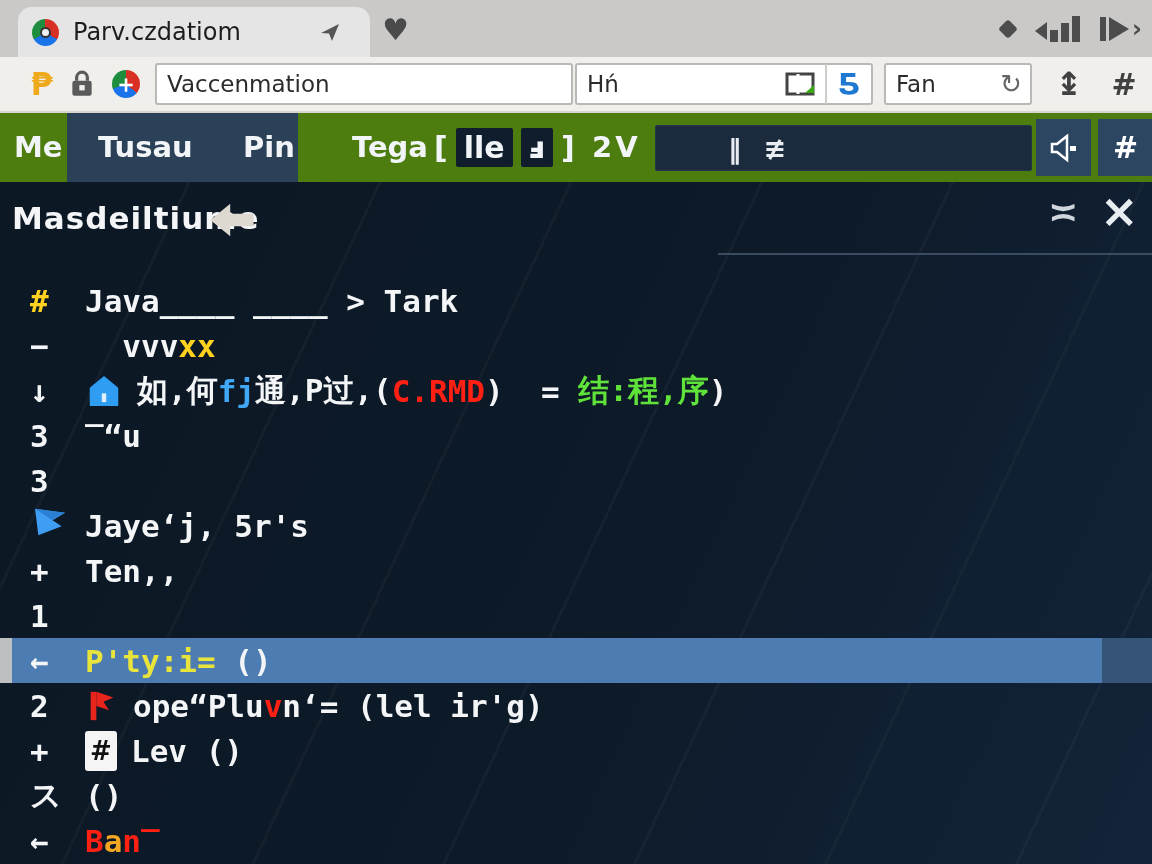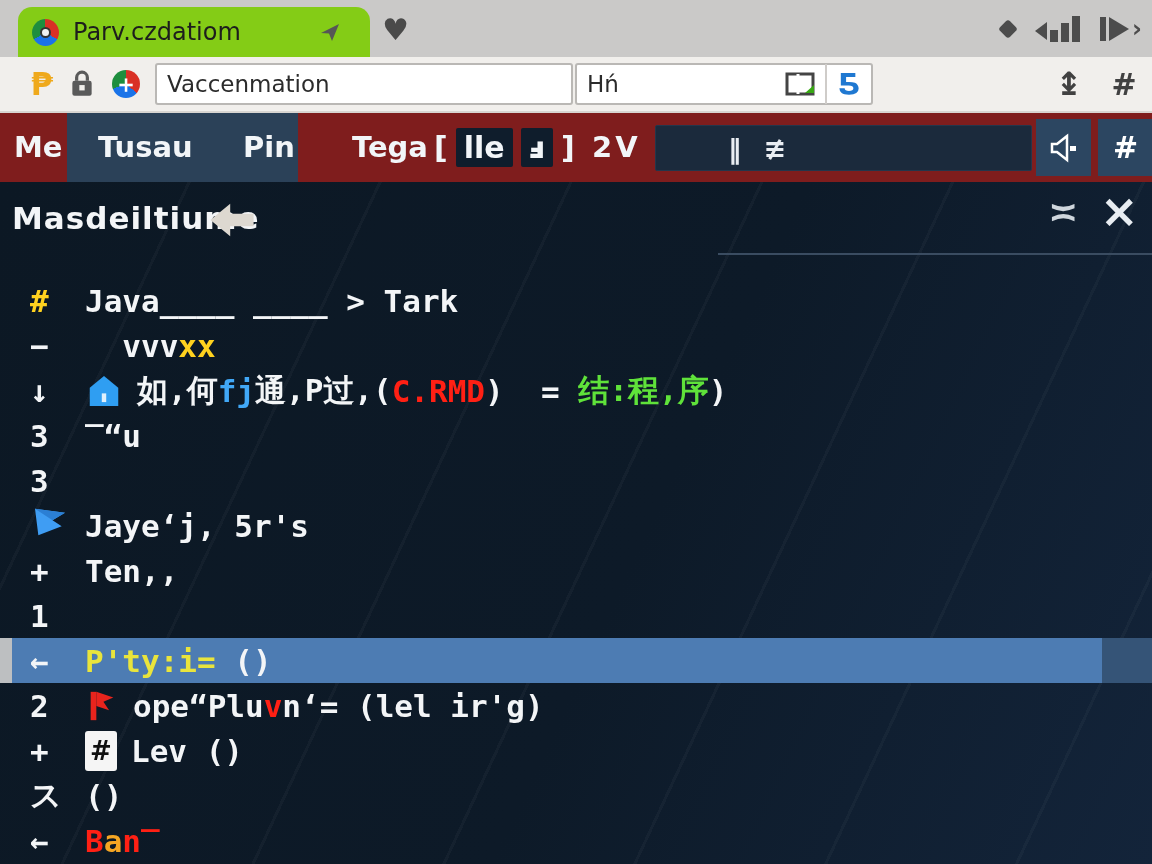--- a/index.html
+++ b/index.html
@@ -1,21 +1,21 @@
 <!DOCTYPE html>
 <html><head>
 <meta charset="utf-8">
 <style>
   html,body{margin:0;padding:0;}
   body{width:1152px;height:864px;overflow:hidden;font-family:"DejaVu Sans","Liberation Sans",sans-serif;}
   .screen{position:relative;width:1152px;height:864px;background:#0c1926;}
 
   
   .titlebar{position:absolute;left:0;top:0;width:1152px;height:57px;background:#cac9c8;}
-  .tab{position:absolute;left:18px;top:7px;width:352px;height:50px;background:#84cc16;
+  .tab{position:absolute;left:18px;top:7px;width:352px;height:50px;background:#e5e5e5;
        border-radius:14px 14px 0 0;display:flex;align-items:center;padding:0 14px;box-sizing:border-box;}
   .tab-title{font-size:24px;color:#1d1d1d;margin-left:14px;flex:1;white-space:nowrap;overflow:hidden;}
   .favicon{width:27px;height:27px;border-radius:50%;position:relative;flex:0 0 auto;
            background:conic-gradient(#d93025 0 120deg,#1a73e8 120deg 240deg,#1e8e3e 240deg 360deg);}
   .favicon::after{content:"";position:absolute;left:8px;top:8px;width:11px;height:11px;border-radius:50%;
            background:#f1f1f1;border:2px solid #333;box-sizing:border-box;}
   .heart{position:absolute;left:382px;top:12px;font-size:30px;color:#4a4a4a;}
   .tb-icons{position:absolute;right:10px;top:16px;display:flex;align-items:center;gap:20px;}
   .diamond{width:14px;height:14px;background:#4c4c4c;transform:rotate(45deg);border-radius:3px;}
   .signal{display:flex;align-items:flex-end;gap:3px;height:26px;}
@@ -46,21 +46,21 @@
   .f-two{left:575px;width:298px;}
   .f-two .winic{flex:0 0 auto;margin-right:10px;}
   .f-two .sep{width:2px;height:40px;background:#cfccc9;flex:0 0 auto;}
   .f-two .bluebtn{flex:0 0 44px;text-align:center;font-size:28px;font-weight:bold;color:#1f78d1;}
   .f-three{left:884px;width:148px;}
   .f-three .refresh{flex:0 0 auto;font-size:26px;color:#666;margin-right:8px;}
   .clampic{left:1044px;width:50px;font-size:32px;font-weight:bold;color:#414141;}
   .gridic{left:1098px;width:50px;font-size:30px;font-weight:bold;color:#414141;letter-spacing:-2px;}
 
   
-  .navbar{position:absolute;left:0;top:113px;width:1152px;height:87px;background:#7f1d1d;color:#f2f5f8;}
+  .navbar{position:absolute;left:0;top:113px;width:1152px;height:87px;background:#4d7c0f;color:#f2f5f8;}
   .nav-group{position:absolute;left:67px;top:0;width:231px;height:69px;background:#2b4158;}
   .nav-underline{position:absolute;left:74px;bottom:0;width:110px;height:7px;background:#1f9bf5;}
   .nav-item{position:absolute;top:0;height:69px;line-height:69px;font-size:29px;font-weight:bold;white-space:nowrap;}
   .ni-me{left:14px;}
   .ni-tusau{left:98px;}
   .ni-pin{left:243px;text-align:right;}
   .ni-yaul{left:352px;}
   .bracket-group{position:absolute;left:434px;top:0;height:69px;display:flex;align-items:center;gap:8px;
                  font-size:30px;font-weight:bold;}
   .chip{background:#0f1d2c;padding:2px 8px;border-radius:2px;}
@@ -156,20 +156,24 @@
           </svg>
       </span>
       <span class="sep"></span>
       <span class="bluebtn">Ƽ</span>
     </div>
 
     <div class="addr-field f-url">
       <input value="Vaccenmation" style="">
     </div>
 
+    <div class="addr-field f-three">
+      <input value="Fan" style="">
+      <span class="refresh">↻</span>
+    </div>
 
     <div class="addr-ic clampic">↨</div>
     <div class="addr-ic gridic">#</div>
   </div>
 
   <div class="navbar">
     <div class="nav-group"></div>
     <div class="nav-underline"></div>
     <div class="nav-item ni-me">Me</div>
     <div class="nav-item ni-tusau">Tusau</div>

